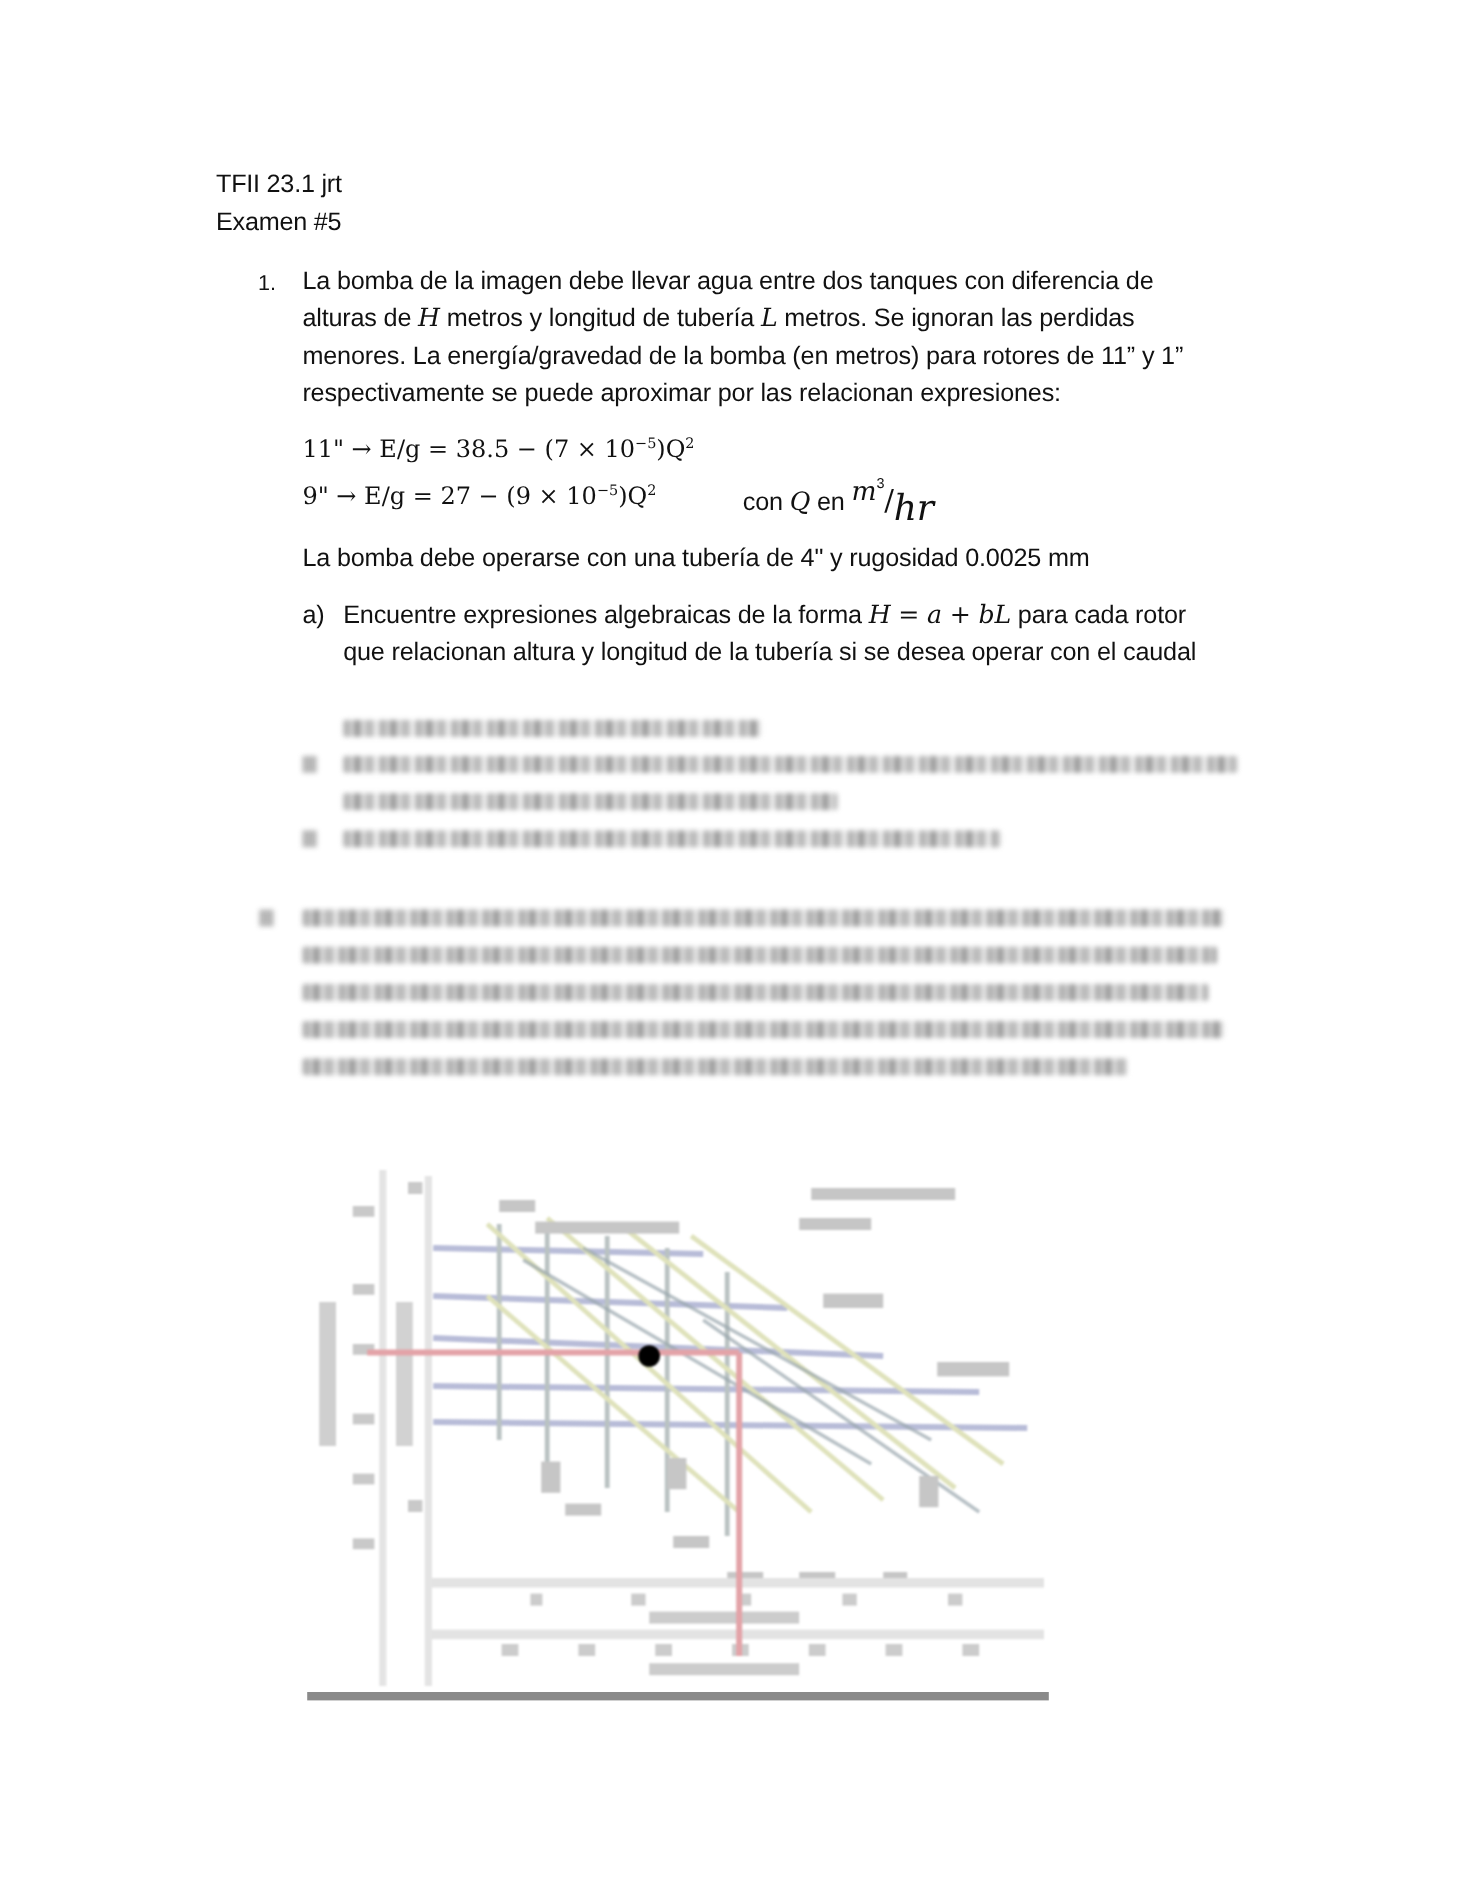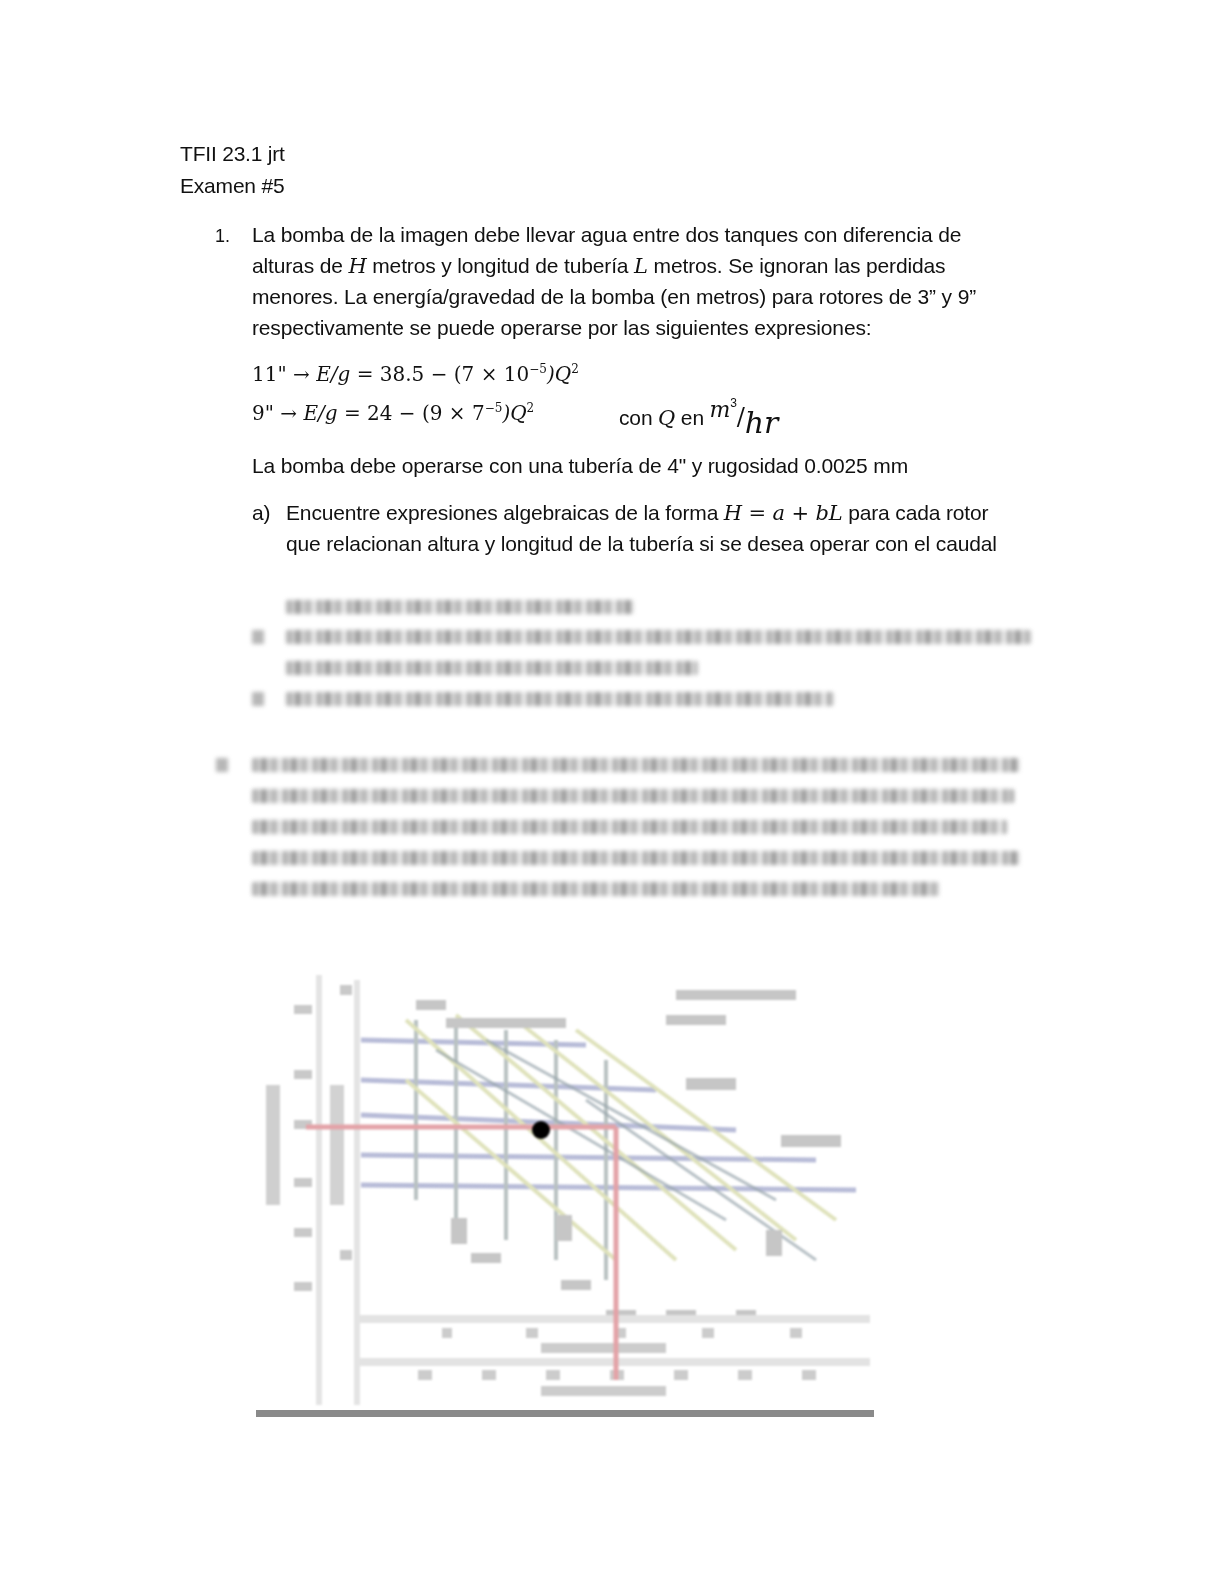--- a/index.html
+++ b/index.html
@@ -5,21 +5,21 @@
   html, body { margin: 0; padding: 0; background: #ffffff; }
   body { width: 1224px; height: 1584px; position: relative; overflow: hidden;
          font-family: "Liberation Sans", "DejaVu Sans", sans-serif; color: #111; }
   .page { position: absolute; left: 12px; top: 0; width: 1068px; height: 1584px; }
   .hdr { position: absolute; left: 168px; font-size: 21px; letter-spacing: -0.2px; }
   .p { position: absolute; font-size: 21px; line-height: 31px; letter-spacing: -0.15px; }
   .num { position: absolute; font-size: 18px; }
   .math { font-family: "DejaVu Serif", "Liberation Serif", serif; font-style: italic; }
   .mathr { font-family: "DejaVu Serif", "Liberation Serif", serif; }
   .eq { position: absolute; left: 240px; font-size: 20px; font-family: "DejaVu Serif", "Liberation Serif", serif; }
-  .eq .it { font-style: italic; }
+  .eq .it { }
   sup { font-size: 12px; }
   .blurline { position: absolute; height: 14px; background: repeating-linear-gradient(90deg, #9a9a9a 0 6px, #c8c8c8 6px 9px, #7d7d7d 9px 15px, #d8d8d8 15px 18px, #a5a5a5 18px 26px, #f0f0f0 26px 30px);
               filter: blur(2.2px); opacity: .75; border-radius: 2px; }
   .blurmark { position: absolute; width: 12px; height: 14px; background: #999; filter: blur(2px); opacity: .7; }
   .figure { position: absolute; left: 244px; top: 960px; width: 618px; height: 458px; }
   .figure svg { width: 100%; height: 100%; filter: blur(1.1px); }
   .fig-bottom-bar { position: absolute; left: 244px; top: 1410px; width: 618px; height: 7px; background: #8a8a8a; }
 </style>
 </head>
 <body>
@@ -27,34 +27,34 @@
 <div class="page">
 
   <div class="hdr" style="top:142px;">TFII 23.1 jrt</div>
   <div class="hdr" style="top:174px;">Examen #5</div>
 
   <div class="num" style="left:203px; top:226px;">1.</div>
   <div class="p" style="left:240px; top:250px;">
     <span>alturas de </span><span class="math">H</span><span> metros y longitud de tubería </span><span class="math">L</span><span>  metros. Se ignoran las perdidas</span>
   </div>
   <div class="p" style="left:240px; top:219px;">La bomba de la imagen debe llevar agua entre dos tanques con diferencia de</div>
-  <div class="p" style="left:240px; top:281px;">menores. La energía/gravedad de la bomba (en metros) para rotores de 3” y 9”</div>
-  <div class="p" style="left:240px; top:312px;">respectivamente se puede operarse por las siguientes expresiones:</div>
+  <div class="p" style="left:240px; top:281px;">menores. La energía/gravedad de la bomba (en metros) para rotores de 11” y 1”</div>
+  <div class="p" style="left:240px; top:312px;">respectivamente se puede aproximar por las relacionan expresiones:</div>
 
   <div class="eq" style="top:362px;">
     <span>11"</span>
     <span>→</span>
     <span class="it">E/g</span>
     <span>= 38.5 − (7 × 10</span><sup>−5</sup><span class="it">)Q</span><sup>2</sup>
   </div>
   <div class="eq" style="top:401px;">
     <span>9"</span>
     <span>→</span>
     <span class="it">E/g</span>
-    <span>= 24 − (9 × 7</span><sup>−5</sup><span class="it">)Q</span><sup>2</sup>
+    <span>= 27 − (9 × 10</span><sup>−5</sup><span class="it">)Q</span><sup>2</sup>
   </div>
   <div class="p" style="left:607px; top:398px;">
     <span>con </span><span class="math">Q</span><span> en </span><span class="math" style="font-size:22px; position:relative; top:-8px;">m</span><sup style="position:relative; top:-10px;">3</sup><span class="mathr" style="font-size:24px;">/</span><span class="math" style="font-size:30px; position:relative; top:8px;">hr</span>
   </div>
 
   <div class="p" style="left:240px; top:450px;">La bomba debe operarse con una tubería de 4" y rugosidad 0.0025 mm</div>
 
   <div class="p" style="left:240px; top:497px;">a)</div>
   <div class="p" style="left:274px; top:528px;">que relacionan altura y longitud de la tubería si se desea operar con el caudal</div>
   <div class="p" style="left:274px; top:497px;">

